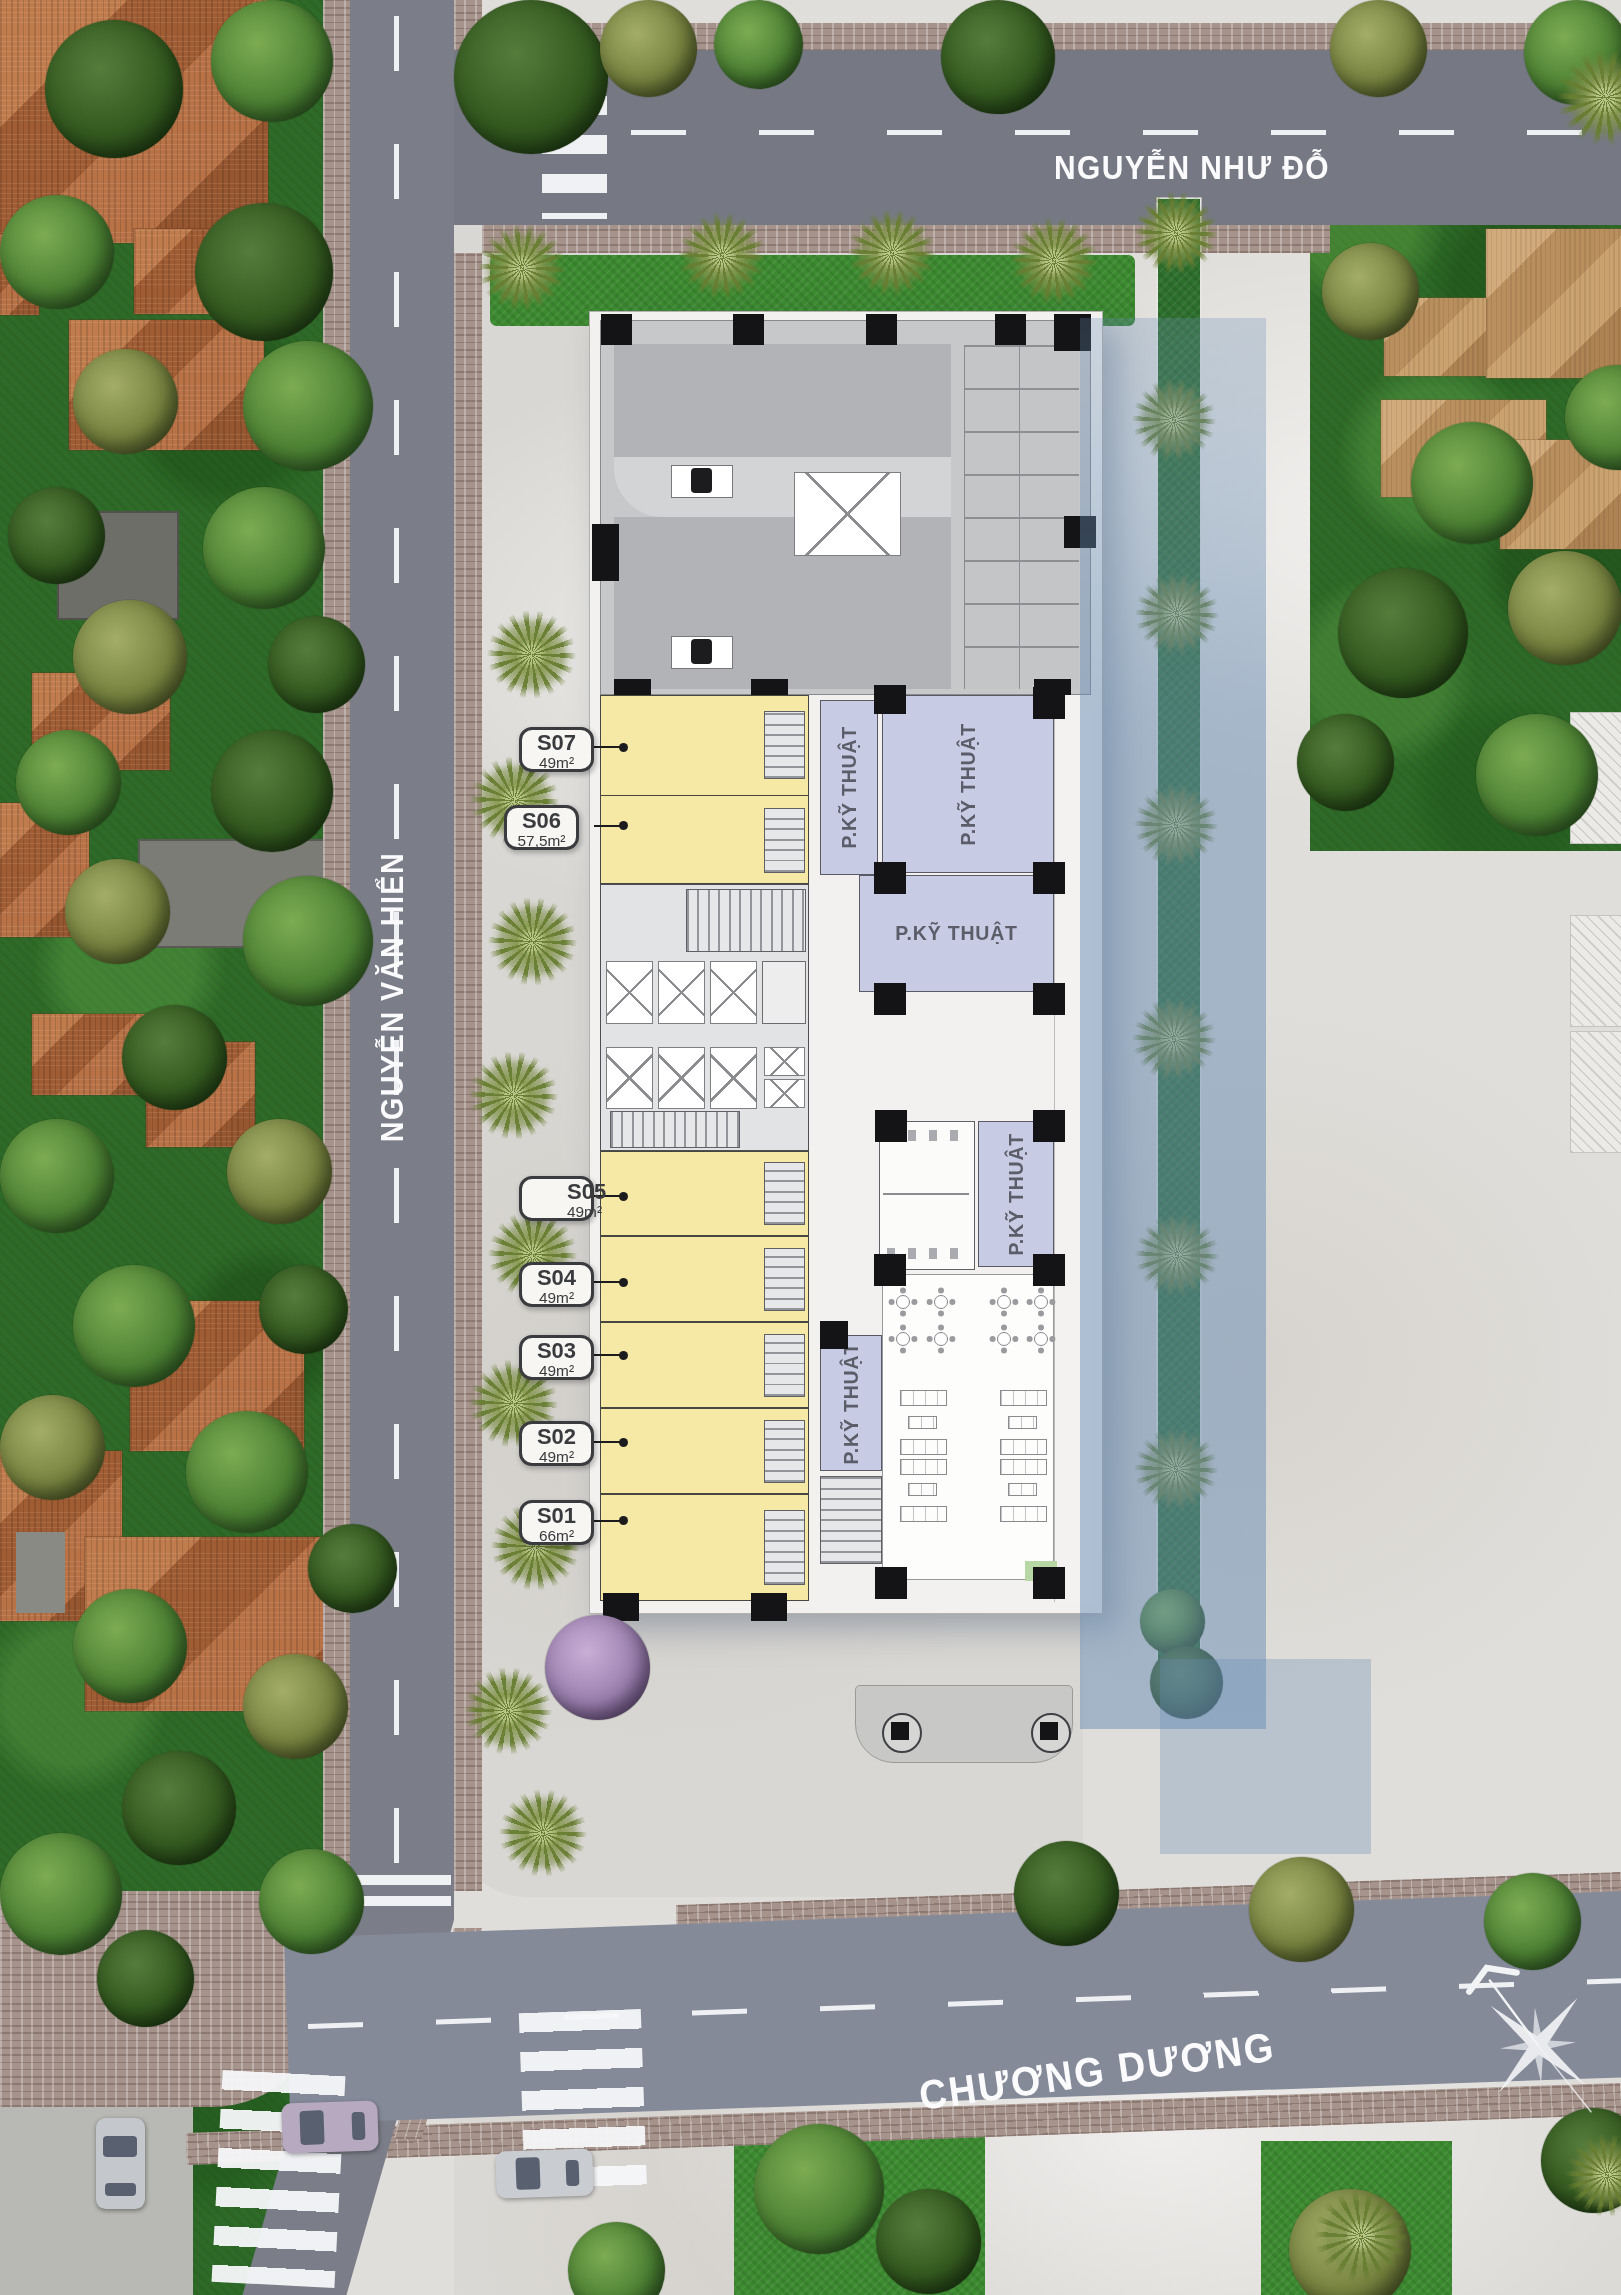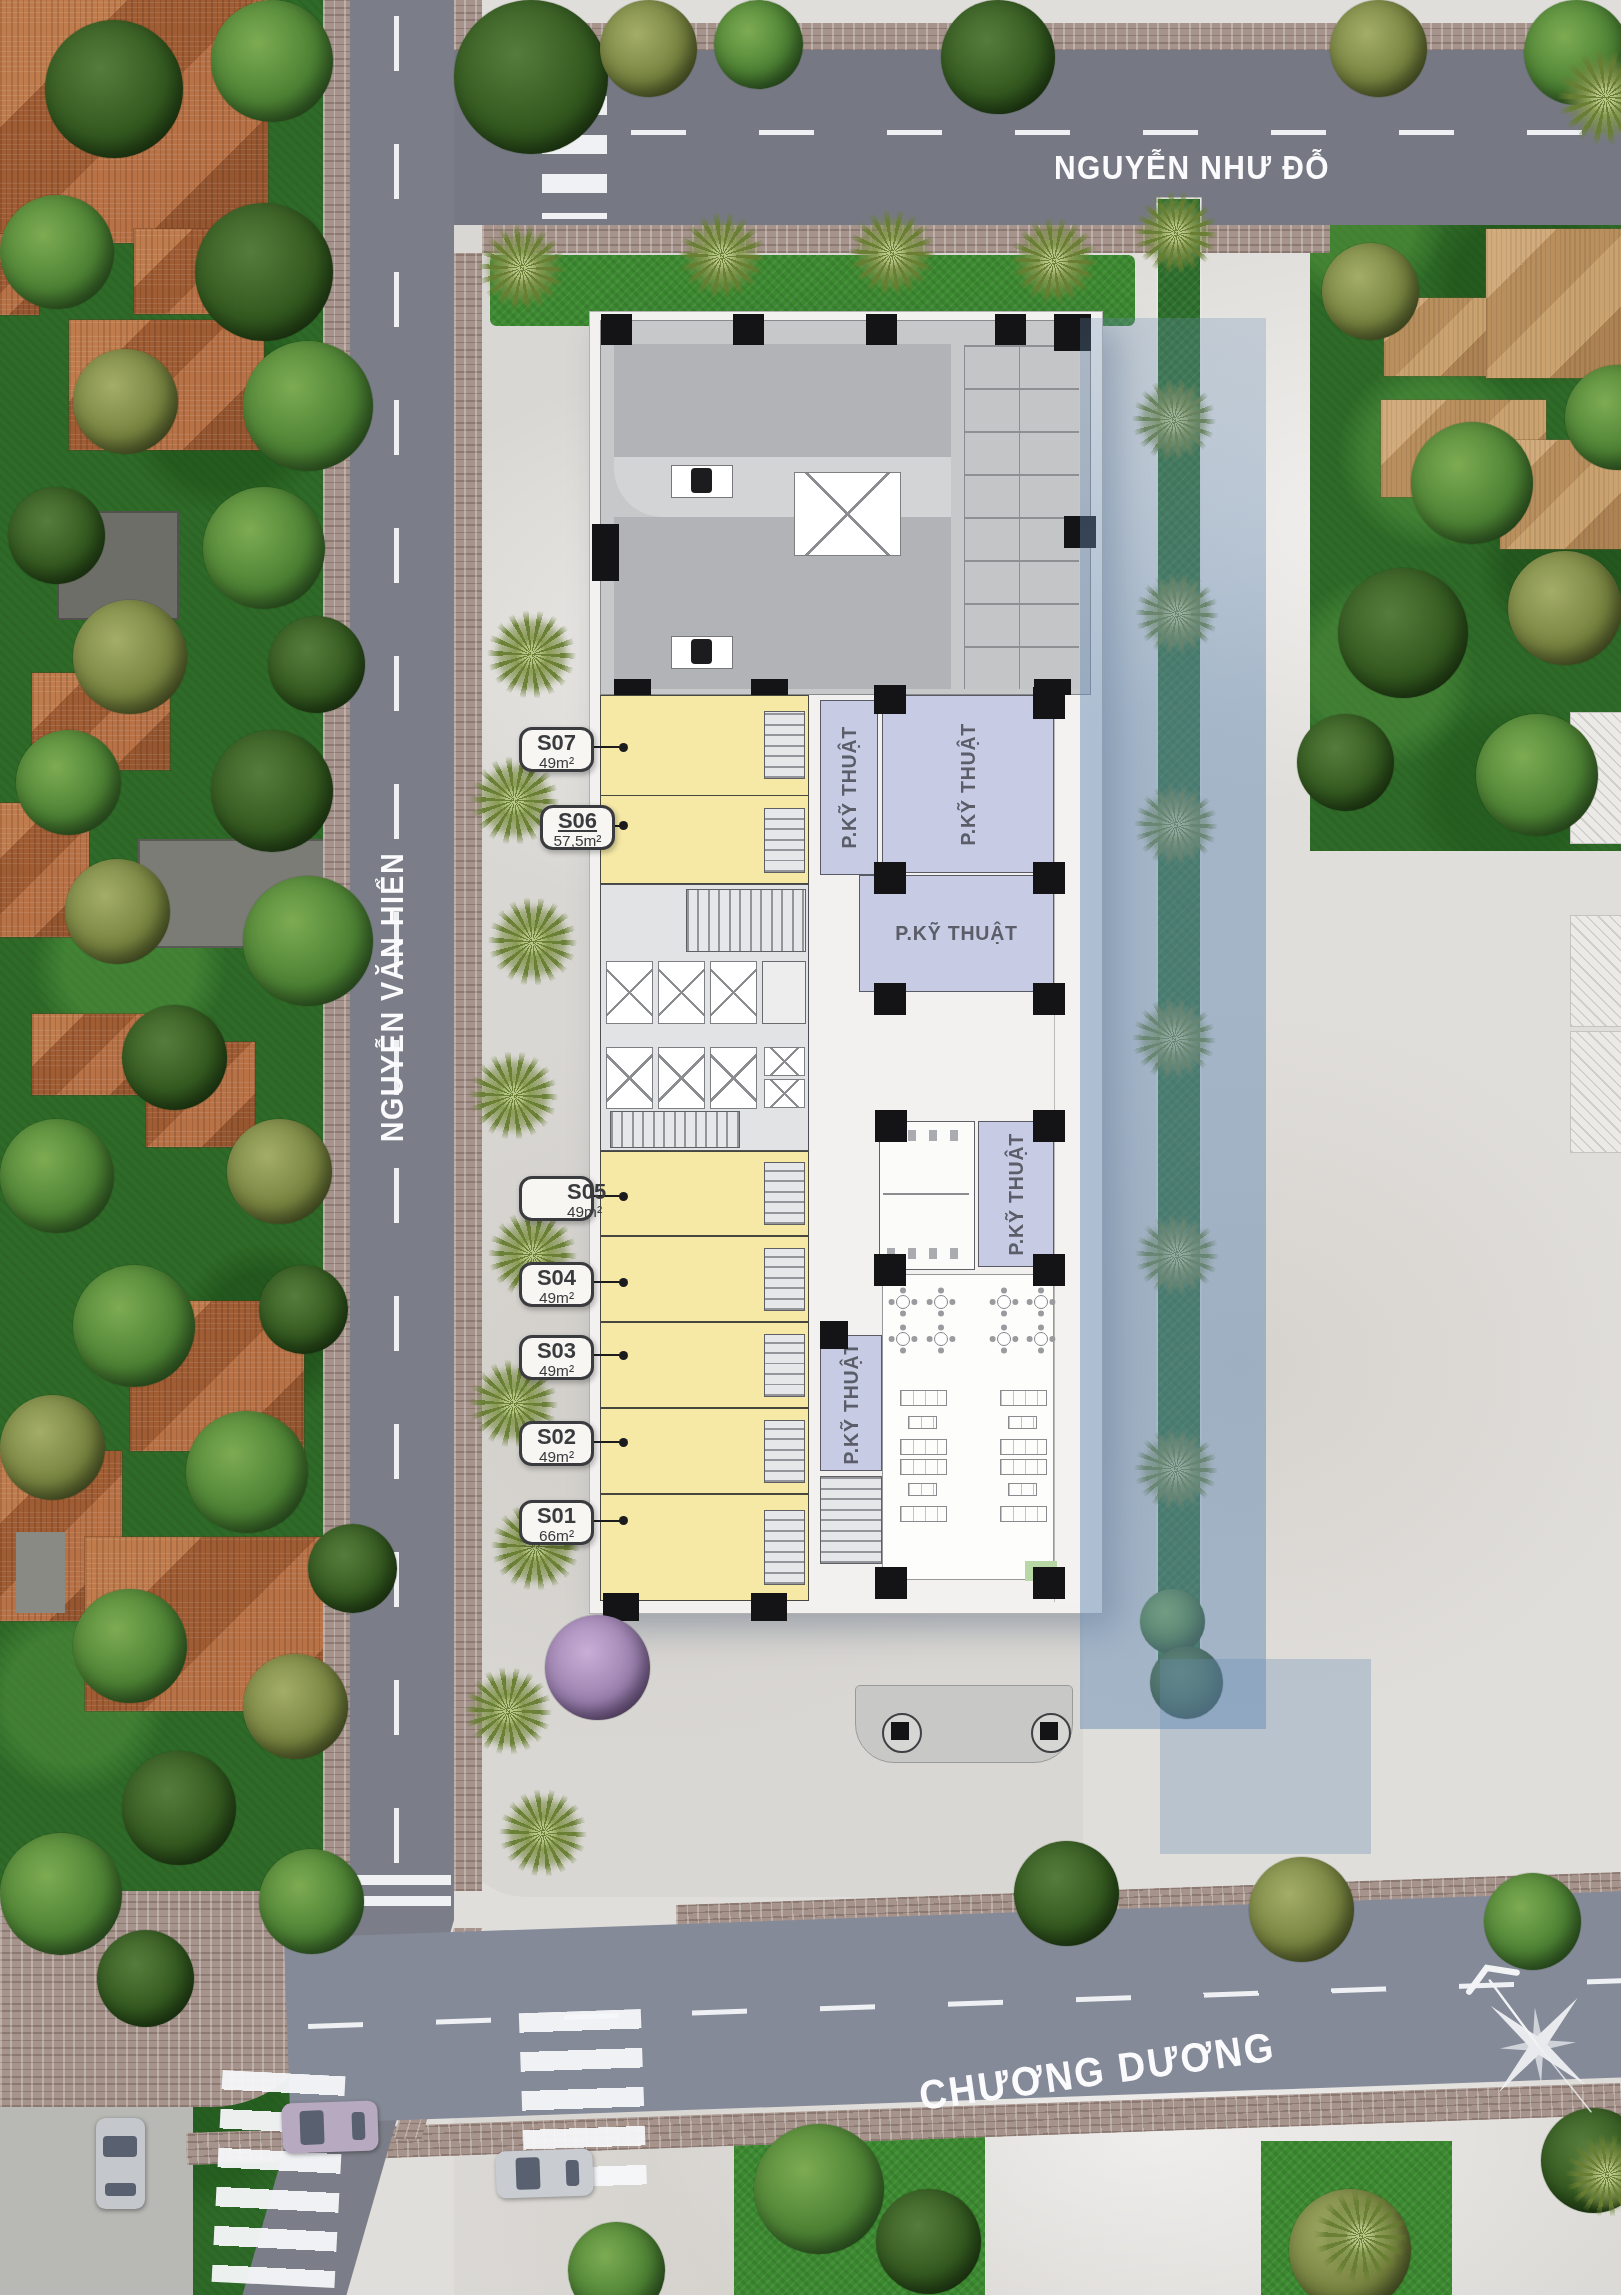--- a/index.html
+++ b/index.html
@@ -345,21 +345,21 @@
   </div>
 
   <div class="abs lead" style="left:594px;top:746px;width:32px;"></div>
   <div class="abs dot" style="left:619px;top:743px;"></div>
   <div class="abs pill" style="left:519px;top:727px;">
     <div class="id">S07</div>
     <div class="ar">49m²</div>
   </div>
   <div class="abs lead" style="left:594px;top:825px;width:32px;"></div>
   <div class="abs dot" style="left:619px;top:821px;"></div>
-  <div class="abs pill" style="left:540px;top:805px;text-decoration:underline;">
+  <div class="abs pill" style="left:504px;top:805px;">
     <div class="id">S06</div>
     <div class="ar">57,5m²</div>
   </div>
   <div class="abs lead" style="left:594px;top:1195px;width:32px;"></div>
   <div class="abs dot" style="left:619px;top:1192px;"></div>
   <div class="abs pill" style="left:519px;top:1176px;padding-left:45px;">
     <div class="id">S05</div>
     <div class="ar">49m²</div>
   </div>
   <div class="abs lead" style="left:594px;top:1281px;width:32px;"></div>

